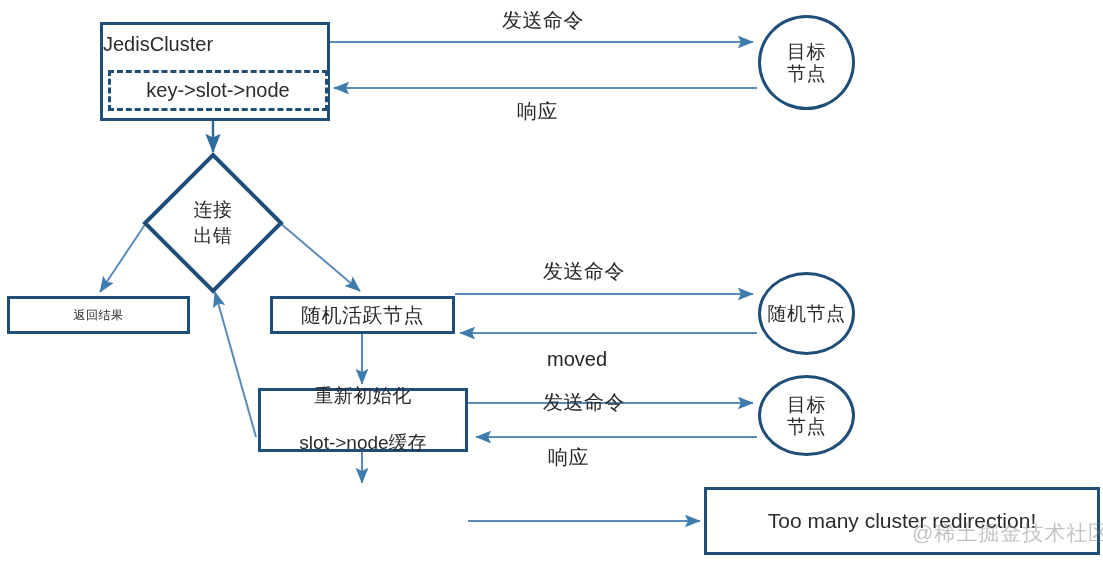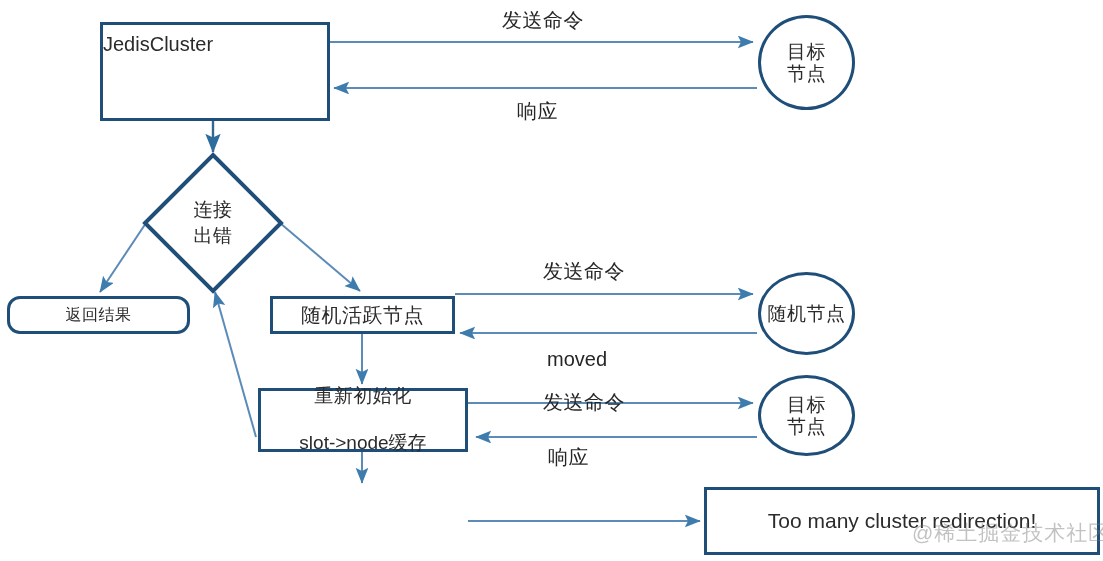--- a/index.html
+++ b/index.html
@@ -102,33 +102,36 @@
 
     <path d="M362,452 L362,483" fill="none" stroke="#5B8CB8" stroke-width="2" marker-end="url(#arrowLight)"></path>
 
     <path d="M468,521 L700,521" fill="none" stroke="#5B8CB8" stroke-width="2" marker-end="url(#arrowLight)"></path>
 
     <polygon points="213,155 281,223 213,291 145,223" fill="#ffffff" stroke="#1F4E79" stroke-width="4"></polygon>
   </svg>
 
   <div class="node box" style="left:100px; top:22px; width:230px; height:99px; display:block;">
     <div style="text-align:left; font-size:20px; padding-top:8px; color:#2b2b2b;">JedisCluster</div>
+    <div class="node dashed" style="left:5px; top:45px; width:220px; height:41px; font-size:20px;">
+      <span>key-&gt;slot-&gt;node</span>
+    </div>
   </div>
 
   <div class="node circle" style="left:758px; top:15px; width:97px; height:95px; flex-direction:column; font-size:19px;">
     <span class="cn">目标</span>
     <span class="cn">节点</span>
   </div>
 
   <div class="node" style="left:145px; top:178px; width:136px; height:90px; flex-direction:column; font-size:19px; background:transparent;">
     <span class="cn">连接</span>
     <span class="cn">出错</span>
   </div>
 
-  <div class="node box" style="left:7px; top:296px; width:183px; height:38px; font-size:16px;border-radius:13px;">
+  <div class="node box" style="left:7px; top:296px; width:183px; height:38px; font-size:12px;">
     <span class="cn">返回结果</span>
   </div>
 
   <div class="node box" style="left:270px; top:296px; width:185px; height:38px; font-size:20px;">
     <span class="cn">随机活跃节点</span>
   </div>
 
   <div class="node circle" style="left:758px; top:272px; width:97px; height:83px; flex-direction:row; font-size:19px;">
     <span class="cn">随机</span>
     <span class="cn">节点</span>

